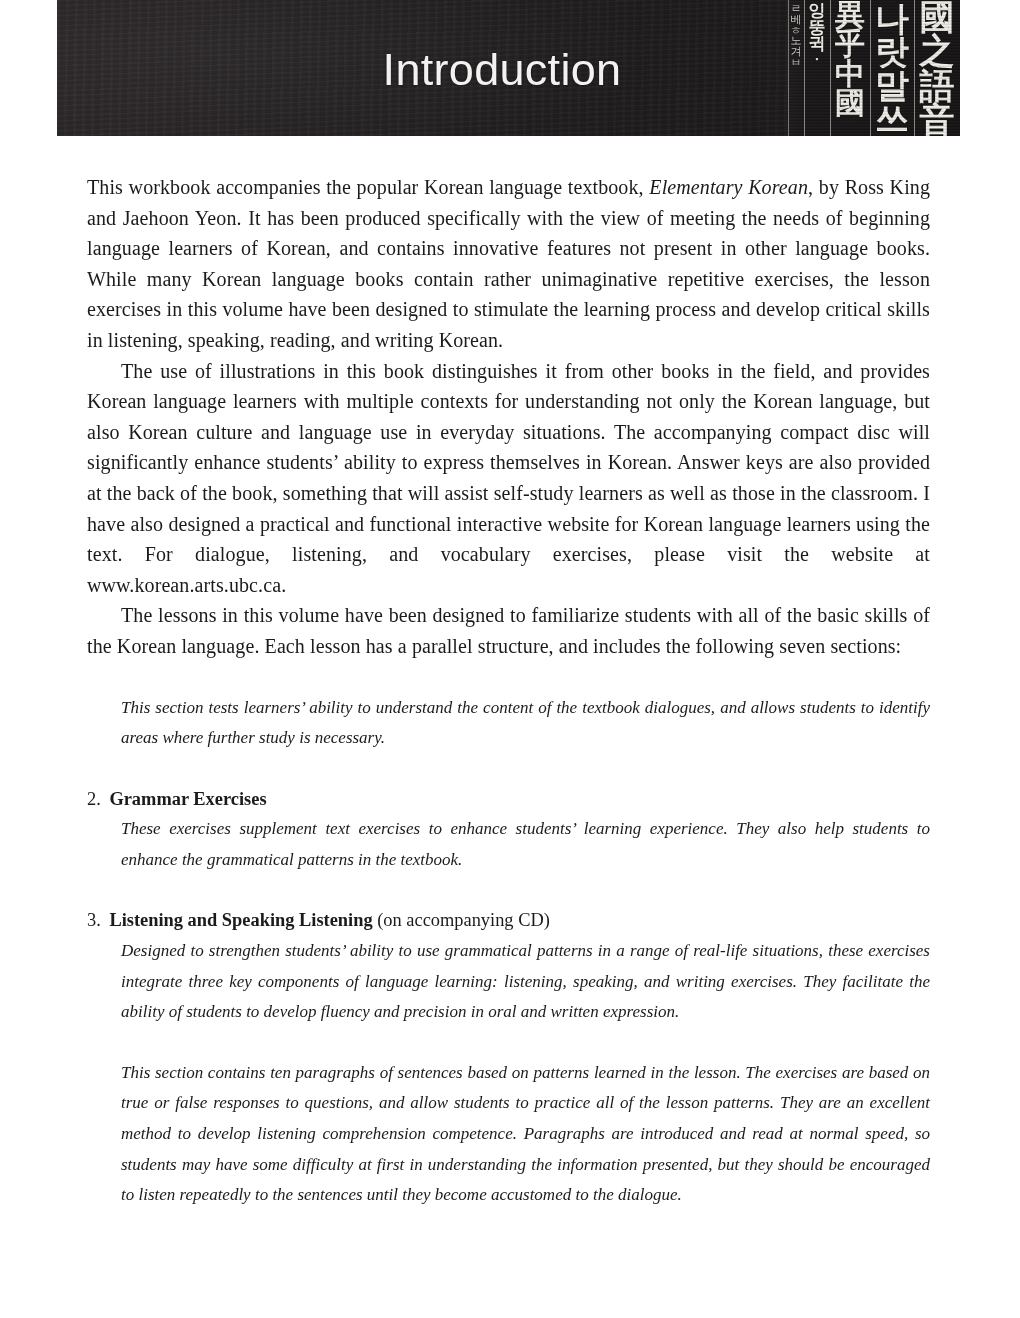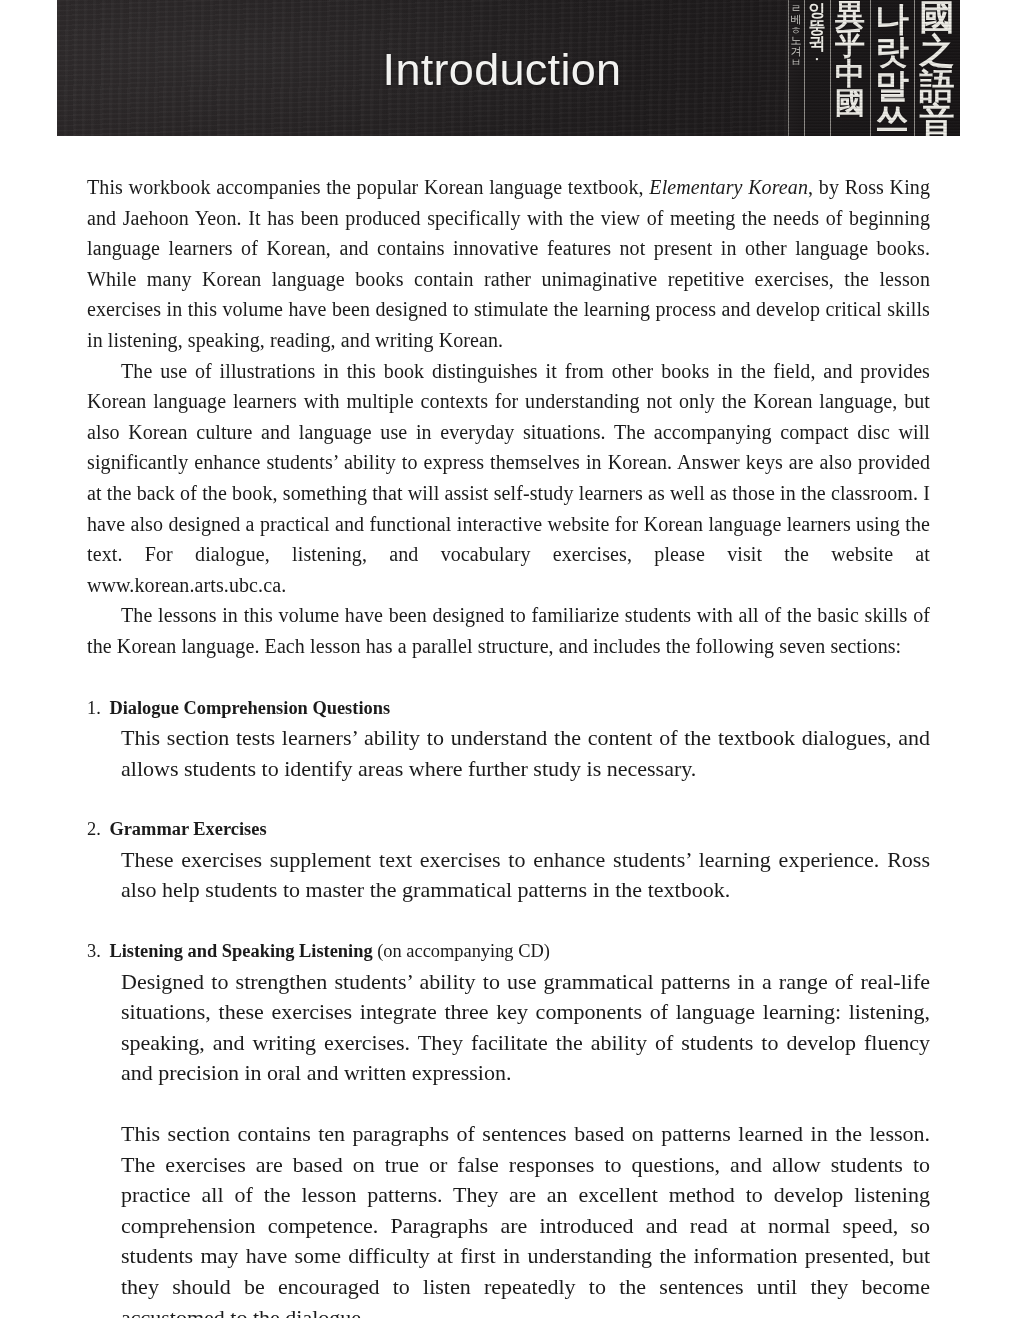--- a/index.html
+++ b/index.html
@@ -150,23 +150,24 @@
     margin: 0;
     white-space: nowrap;
   }
   .sec-num { font-weight: 400; }
   .sec-title { font-weight: 700; }
   .sec-note { font-weight: 400; }
 
   .section-desc {
     margin: 0;
     padding-left: 34px;
-    font-size: 22px;
+    font-size: 17px;
     line-height: 30.6px;
     text-align: justify;
+    font-style: italic;
   }
 </style>
 </head>
 <body>
 
 <div class="banner">
   <div class="banner-texture"></div>
 
   <div class="calligraphy">
     <div class="calli-cols">
@@ -212,33 +213,29 @@
 
 <div class="content">
 
   <p class="body-par"><span>This workbook accompanies the popular Korean language textbook, </span><span style="font-style: italic;">Elementary Korean</span><span>, by Ross King and Jaehoon Yeon. It has been produced specifically with the view of meeting the needs of beginning language learners of Korean, and contains innovative features not present in other language books. While many Korean language books contain rather unimaginative repetitive exercises, the lesson exercises in this volume have been designed to stimulate the learning process and develop critical skills in listening, speaking, reading, and writing Korean.</span></p>
   <p class="body-par indented"><span>The use of illustrations in this book distinguishes it from other books in the field, and provides Korean language learners with multiple contexts for understanding not only the Korean language, but also Korean culture and language use in everyday situations. The accompanying compact disc will significantly enhance students’ ability to express themselves in Korean. Answer keys are also provided at the back of the book, something that will assist self-study learners as well as those in the classroom. I have also designed a practical and functional interactive website for Korean language learners using the text. For dialogue, listening, and vocabulary exercises, please visit the website at www.korean.arts.ubc.ca.</span></p>
   <p class="body-par indented"><span>The lessons in this volume have been designed to familiarize students with all of the basic skills of the Korean language. Each lesson has a parallel structure, and includes the following seven sections:</span></p>
 
   <ol class="section-list">
 
     <li class="section-item section-gap-first">
-      <div class="section-head">
-        <span class="sec-num" style="margin-right: 4px;">1.</span>
-        <span class="sec-title">Dialogue Comprehension Questions</span><span class="sec-note"></span>
-      </div>
       <p class="section-desc">This section tests learners’ ability to understand the content of the textbook dialogues, and allows students to identify areas where further study is necessary.</p>
     </li>
 
     <li class="section-item section-gap">
       <div class="section-head">
         <span class="sec-num" style="margin-right: 4px;">2.</span>
         <span class="sec-title">Grammar Exercises</span><span class="sec-note"></span>
       </div>
-      <p class="section-desc">These exercises supplement text exercises to enhance students’ learning experience. Ross also help students to master the grammatical patterns in the textbook.</p>
+      <p class="section-desc">These exercises supplement text exercises to enhance students’ learning experience. They also help students to enhance the grammatical patterns in the textbook.</p>
     </li>
 
     <li class="section-item section-gap">
       <div class="section-head">
         <span class="sec-num" style="margin-right: 4px;">3.</span>
         <span class="sec-title">Listening and Speaking Listening</span><span class="sec-note"> (on accompanying CD)</span>
       </div>
       <p class="section-desc">Designed to strengthen students’ ability to use grammatical patterns in a range of real-life situations, these exercises integrate three key components of language learning: listening, speaking, and writing exercises. They facilitate the ability of students to develop fluency and precision in oral and written expression.</p>
     </li>
 

